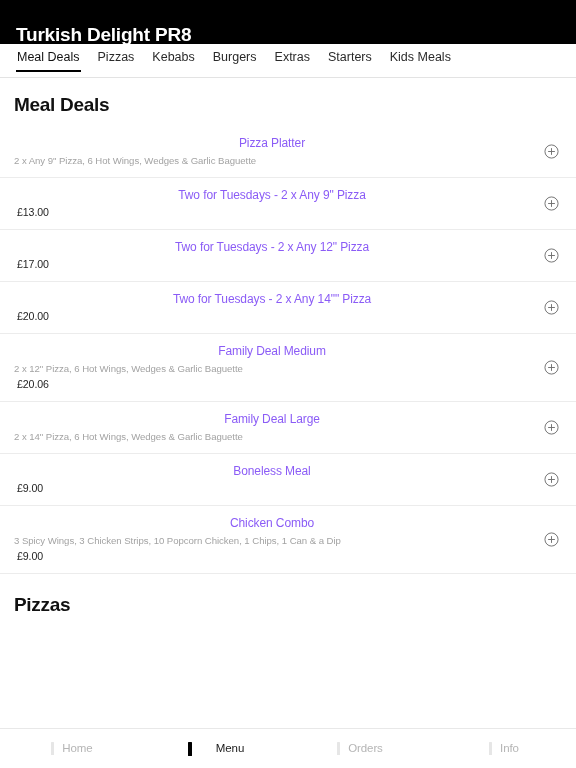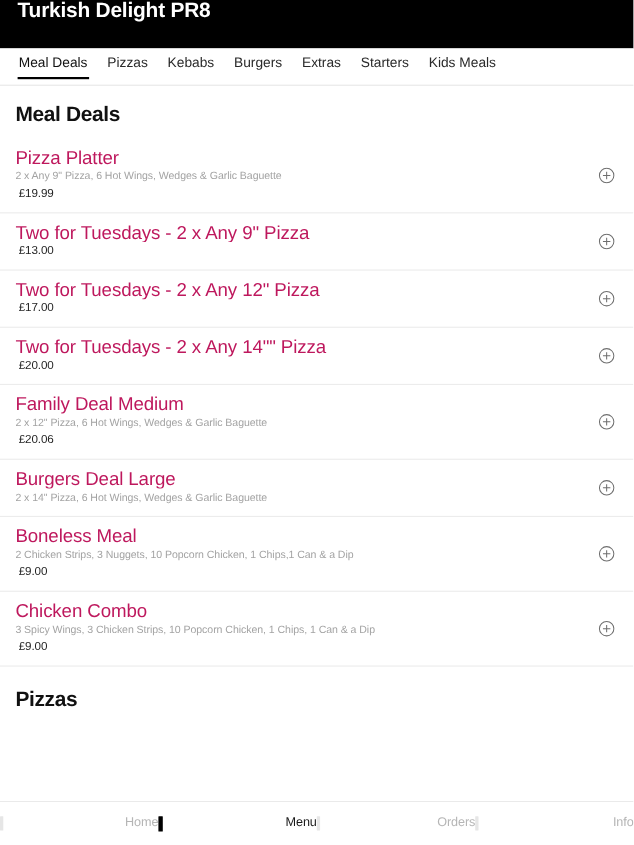--- a/index.html
+++ b/index.html
@@ -24,21 +24,21 @@
     flex-direction: column;
     background: #ffffff;
   }
 
   
   .header {
     height: 44px;
     min-height: 44px;
     background: #000000;
     display: flex;
-    align-items: flex-start;
+    align-items: flex-end;
     padding: 0 16px;
   }
   .header-title {
     color: #ffffff;
     font-size: 19px;
     font-weight: bold;
     letter-spacing: -0.2px;
     line-height: 1;
   }
 
@@ -102,27 +102,28 @@
     padding: 9px 14px 9px 14px;
     border-bottom: 1px solid #ececec;
     min-height: 42px;
     cursor: pointer;
   }
   .item-text {
     flex: 1 1 auto;
     min-width: 0;
   }
   .item-name {
-    font-size: 17px;
-    color: #be185d;
+    font-size: 12px;
+    color: #8b5cf6;
     line-height: 17px;
     letter-spacing: -0.1px;
     white-space: nowrap;
     overflow: hidden;
     text-overflow: ellipsis;
+    text-align: center;
   }
   .item-desc {
     font-size: 9.6px;
     color: #a3a3a3;
     line-height: 15px;
     letter-spacing: -0.05px;
     margin-top: 1px;
     white-space: nowrap;
     overflow: hidden;
     text-overflow: ellipsis;
@@ -156,21 +157,21 @@
     min-height: 40px;
     background: #ffffff;
     border-top: 1px solid #e8e8e8;
     display: flex;
     align-items: center;
   }
   .navitem {
     flex: 1 1 25%;
     display: flex;
     align-items: center;
-    justify-content: space-between;
+    justify-content: center;
     gap: 8px;
     cursor: pointer;
     height: 100%;
   }
   .nav-icon {
     display: inline-block;
     width: 3px;
     height: 13px;
     background: #e6e6e6;
     border-radius: 0.5px;
@@ -210,21 +211,20 @@
       <div class="tab">Kids Meals</div>
     </div>
 
   <div class="content" id="content">
       <div class="section-heading">Meal Deals</div>
       <div class="item-list">
         <div class="item">
           <div class="item-text">
             <div class="item-name">Pizza Platter</div>
             <div class="item-desc">2 x Any 9" Pizza, 6 Hot Wings, Wedges &amp; Garlic Baguette</div>
-            <div class="item-price">£19.99</div>
           </div>
           <div class="add-btn">
             <svg width="15" height="15" viewBox="0 0 16 16">
               <circle cx="8" cy="8" r="7" fill="none" stroke="#6e6e6e" stroke-width="1"></circle>
               <line x1="4.4" y1="8" x2="11.6" y2="8" stroke="#6e6e6e" stroke-width="1"></line>
               <line x1="8" y1="4.4" x2="8" y2="11.6" stroke="#6e6e6e" stroke-width="1"></line>
             </svg>
           </div>
         </div>
         <div class="item">
@@ -275,35 +275,34 @@
           <div class="add-btn">
             <svg width="15" height="15" viewBox="0 0 16 16">
               <circle cx="8" cy="8" r="7" fill="none" stroke="#6e6e6e" stroke-width="1"></circle>
               <line x1="4.4" y1="8" x2="11.6" y2="8" stroke="#6e6e6e" stroke-width="1"></line>
               <line x1="8" y1="4.4" x2="8" y2="11.6" stroke="#6e6e6e" stroke-width="1"></line>
             </svg>
           </div>
         </div>
         <div class="item">
           <div class="item-text">
-            <div class="item-name">Burgers Deal Large</div>
+            <div class="item-name">Family Deal Large</div>
             <div class="item-desc">2 x 14" Pizza, 6 Hot Wings, Wedges &amp; Garlic Baguette</div>
           </div>
           <div class="add-btn">
             <svg width="15" height="15" viewBox="0 0 16 16">
               <circle cx="8" cy="8" r="7" fill="none" stroke="#6e6e6e" stroke-width="1"></circle>
               <line x1="4.4" y1="8" x2="11.6" y2="8" stroke="#6e6e6e" stroke-width="1"></line>
               <line x1="8" y1="4.4" x2="8" y2="11.6" stroke="#6e6e6e" stroke-width="1"></line>
             </svg>
           </div>
         </div>
         <div class="item">
           <div class="item-text">
             <div class="item-name">Boneless Meal</div>
-            <div class="item-desc">2 Chicken Strips, 3 Nuggets, 10 Popcorn Chicken, 1 Chips,1 Can &amp; a Dip</div>
             <div class="item-price">£9.00</div>
           </div>
           <div class="add-btn">
             <svg width="15" height="15" viewBox="0 0 16 16">
               <circle cx="8" cy="8" r="7" fill="none" stroke="#6e6e6e" stroke-width="1"></circle>
               <line x1="4.4" y1="8" x2="11.6" y2="8" stroke="#6e6e6e" stroke-width="1"></line>
               <line x1="8" y1="4.4" x2="8" y2="11.6" stroke="#6e6e6e" stroke-width="1"></line>
             </svg>
           </div>
         </div>

